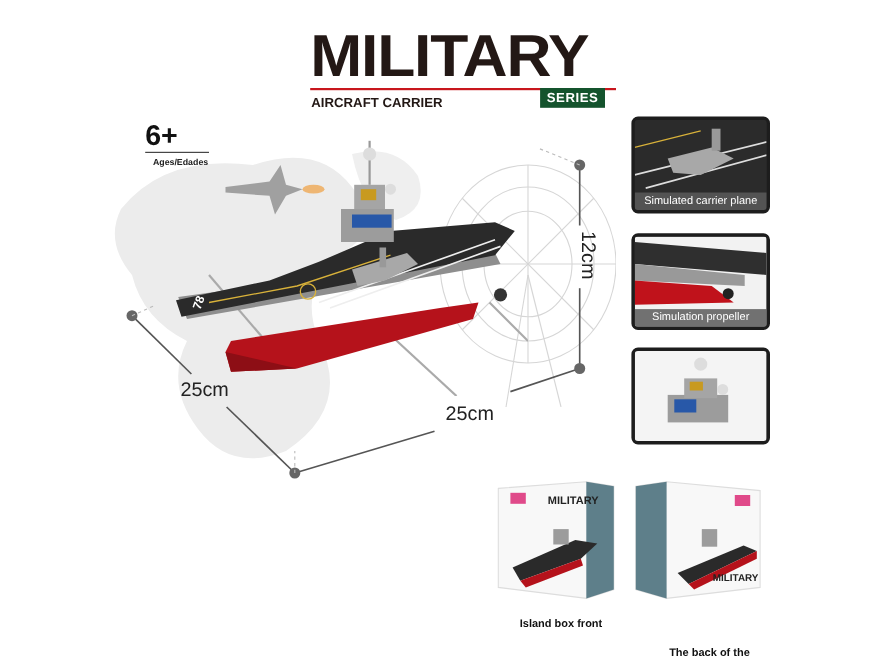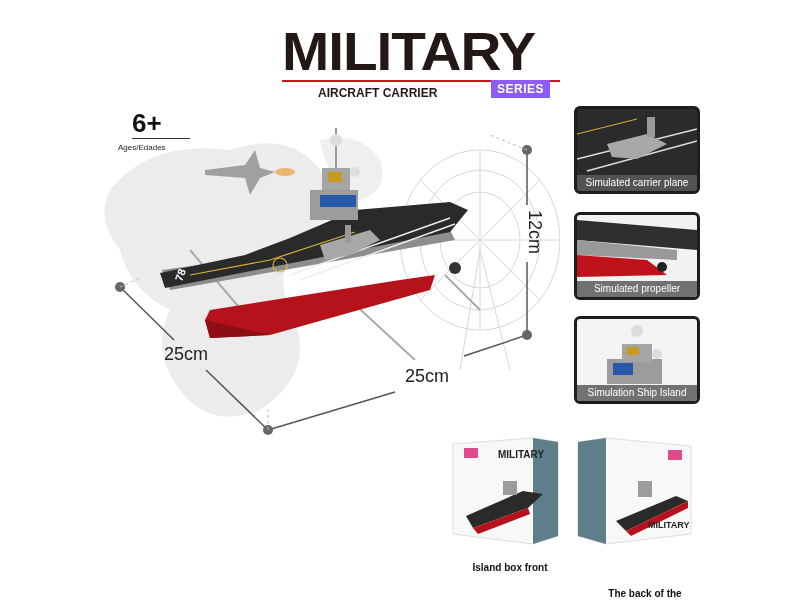--- a/index.html
+++ b/index.html
@@ -1,24 +1,24 @@
 <!DOCTYPE html>
 <html><head>
 <meta charset="utf-8">
 <style>
   html,body{margin:0;padding:0;background:#fff;}
   body{width:800px;height:600px;position:relative;overflow:hidden;font-family:"Liberation Sans",sans-serif;}
   .abs{position:absolute;}
   .title{left:282px;top:24px;font-size:54px;font-weight:bold;color:#231815;letter-spacing:-1px;line-height:1;transform:scaleX(1.05);transform-origin:left top;}
   .redline{left:282px;top:80px;width:278px;height:2px;background:#c8161d;}
-  .subtitle{left:283px;top:86px;font-size:12px;font-weight:bold;color:#231815;margin-left:35px;}
-  .series{left:491px;top:80px;background:#8b5cf6;color:#fff;font-size:12px;font-weight:bold;padding:2px 6px;letter-spacing:0.5px;}
+  .subtitle{left:283px;top:86px;font-size:12px;font-weight:bold;color:#231815;}
+  .series{left:491px;top:80px;background:#14532d;color:#fff;font-size:12px;font-weight:bold;padding:2px 6px;letter-spacing:0.5px;}
   .age{left:132px;top:110px;font-size:26px;font-weight:bold;color:#111;line-height:1;}
   .age-line{left:132px;top:138px;width:58px;height:1px;background:#333;}
-  .age-label{left:118px;top:143px;font-size:8px;font-weight:normal;color:#222;text-align:right;}
+  .age-label{left:139px;top:143px;font-size:8px;font-weight:bold;color:#222;text-align:right;}
   .dim{font-size:18px;color:#222;}
   .card{width:120px;height:82px;border-radius:6px;background:#2b2b2b;border:3px solid #1d1d1d;overflow:hidden;}
   .card .cap{position:absolute;left:0;right:0;bottom:0;background:rgba(90,90,90,0.85);color:#fff;font-size:10px;text-align:center;line-height:11px;padding:2px 0 3px;}
   .boxcap{font-size:10px;font-weight:bold;color:#111;text-align:center;line-height:11px;}
 </style>
 </head>
 <body>
 
 <svg class="abs" style="left:90px;top:110px" width="330" height="330" viewBox="0 0 330 330">
   <path d="M20 80 Q60 30 140 40 Q200 20 230 60 Q260 100 220 120 Q180 150 200 200 Q230 260 170 300 Q120 320 90 280 Q60 240 80 200 Q40 180 30 140 Q5 110 20 80 Z" fill="#ececec"></path>
@@ -130,34 +130,33 @@
 </div>
 
 <div class="abs card" style="left:574px;top:212px">
   <svg width="120" height="82">
     <rect width="120" height="82" fill="#f2f2f2"></rect>
     <path d="M0 5 L120 15 L120 35 L0 25 Z" fill="#2f2f2f"></path>
     <path d="M0 25 L100 35 L100 45 L0 40 Z" fill="#999"></path>
     <path d="M0 40 L70 45 L90 60 L0 62 Z" fill="#c0121b"></path>
     <circle cx="85" cy="52" r="5" fill="#222"></circle>
   </svg>
-  <div class="cap">Simulated propeller</div>
+  <div class="cap">Simulation propeller</div>
 </div>
 
 <div class="abs card" style="left:574px;top:316px">
   <svg width="120" height="82">
     <rect width="120" height="82" fill="#f4f4f4"></rect>
     <rect x="30" y="40" width="55" height="25" fill="#9c9c9c"></rect>
     <rect x="36" y="44" width="20" height="12" fill="#2858a8"></rect>
     <rect x="45" y="25" width="30" height="18" fill="#a5a5a5"></rect>
     <rect x="50" y="28" width="12" height="8" fill="#c89a20"></rect>
     <circle cx="60" cy="12" r="6" fill="#ddd"></circle>
     <circle cx="80" cy="35" r="5" fill="#ddd"></circle>
   </svg>
-  <div class="cap">Simulation Ship Island</div>
 </div>
 
 <div class="abs" style="left:448px;top:436px;width:114px;height:110px;">
   <svg width="114" height="110">
     <path d="M5 8 L85 2 L110 6 L110 100 L85 108 L5 98 Z" fill="#f8f8f8" stroke="#ddd"></path>
     <path d="M85 2 L110 6 L110 100 L85 108 Z" fill="#5e7f8a"></path>
     <rect x="16" y="12" width="14" height="10" fill="#e04a8a"></rect>
     <text x="50" y="22" font-size="10" font-weight="bold" fill="#222" font-family="Liberation Sans, sans-serif">MILITARY</text>
     <path d="M18 80 L75 55 L95 58 L80 72 L25 92 Z" fill="#2a2a2a"></path>
     <path d="M25 92 L80 72 L82 78 L30 98 Z" fill="#b5121b"></path>

